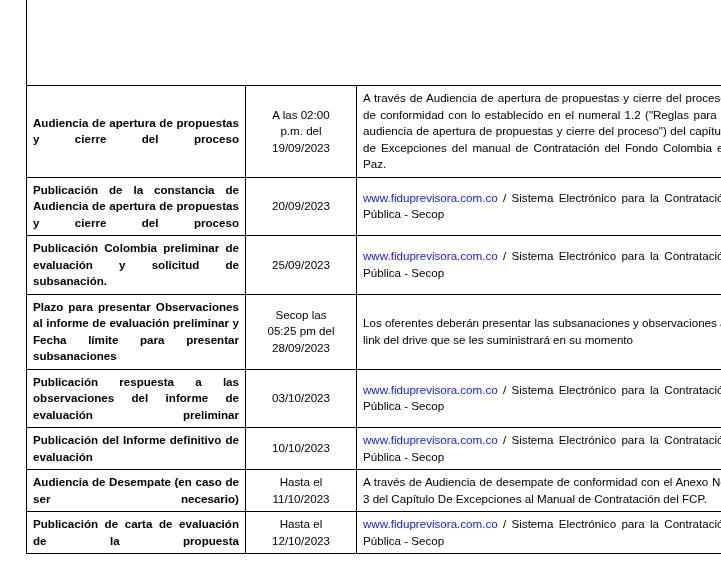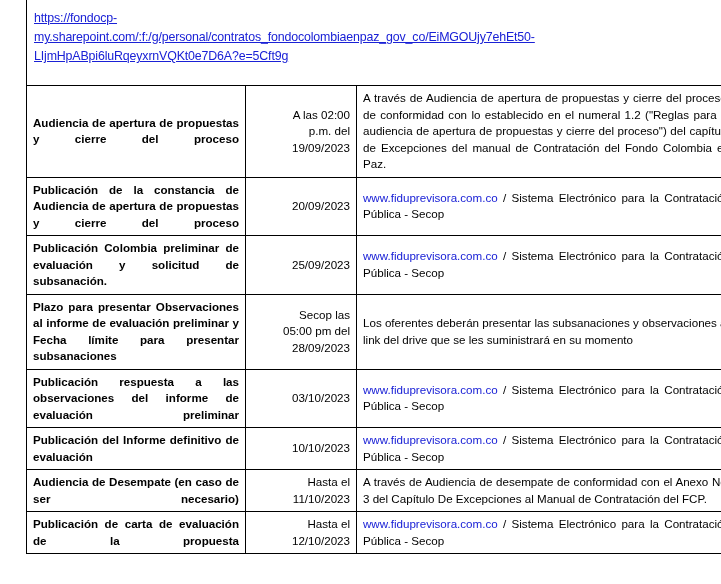--- a/index.html
+++ b/index.html
@@ -66,21 +66,21 @@
   }
   td.c-activity {
     width: 206px;
     text-align: justify;
     text-align-last: justify;
     vertical-align: middle;
     font-weight: bold;
   }
   td.c-date {
     width: 98px;
-    text-align: right;
+    text-align: center;
     vertical-align: middle;
   }
   td.c-place {
     width: 367px;
     text-align: justify;
     vertical-align: middle;
   }
   td.c-place.nojust {
     text-align: left;
   }
@@ -92,25 +92,20 @@
     text-align-last: left;
   }
 </style>
 </head>
 <body>
 
 <div id="page">
 
   <div id="page-left-rule"></div>
 
-  <div id="url-block">
-    <span class="url-link">https://fondocp-</span><br>
-    <span class="url-link">my.sharepoint.com/:f:/g/personal/contratos_fondocolombiaenpaz_gov_co/EiMGOUjy7ehEt50-</span><br>
-    <span class="url-link">LIjmHpABpi6luRqeyxrnVQKt0e7D6A?e=5Cft9g</span>
-  </div>
 
   <table id="sched-table">
     <tbody>
 
       <tr>
         <td class="c-activity">Audiencia de apertura de propuestas y cierre del proceso</td>
         <td class="c-date">
           <div>A las 02:00</div>
           <div>p.m. del</div>
           <div>19/09/2023</div>
@@ -131,21 +126,21 @@
         <td class="c-date">
           <div>25/09/2023</div>
         </td>
         <td class="c-place"><span class="fidu">www.fiduprevisora.com.co</span><span> / Sistema Electrónico para la Contratación Pública - Secop</span></td>
       </tr>
 
       <tr>
         <td class="c-activity">Plazo para presentar Observaciones al informe de evaluación preliminar y Fecha límite para presentar subsanaciones</td>
         <td class="c-date">
           <div>Secop las</div>
-          <div>05:00 pm del</div>
+          <div>05:25 pm del</div>
           <div>28/09/2023</div>
         </td>
         <td class="c-place nojust">Los oferentes deberán presentar las subsanaciones y observaciones al link del drive que se les suministrará en su momento</td>
       </tr>
 
       <tr>
         <td class="c-activity">Publicación respuesta a las observaciones del informe de evaluación preliminar</td>
         <td class="c-date">
           <div>03/10/2023</div>
         </td>

